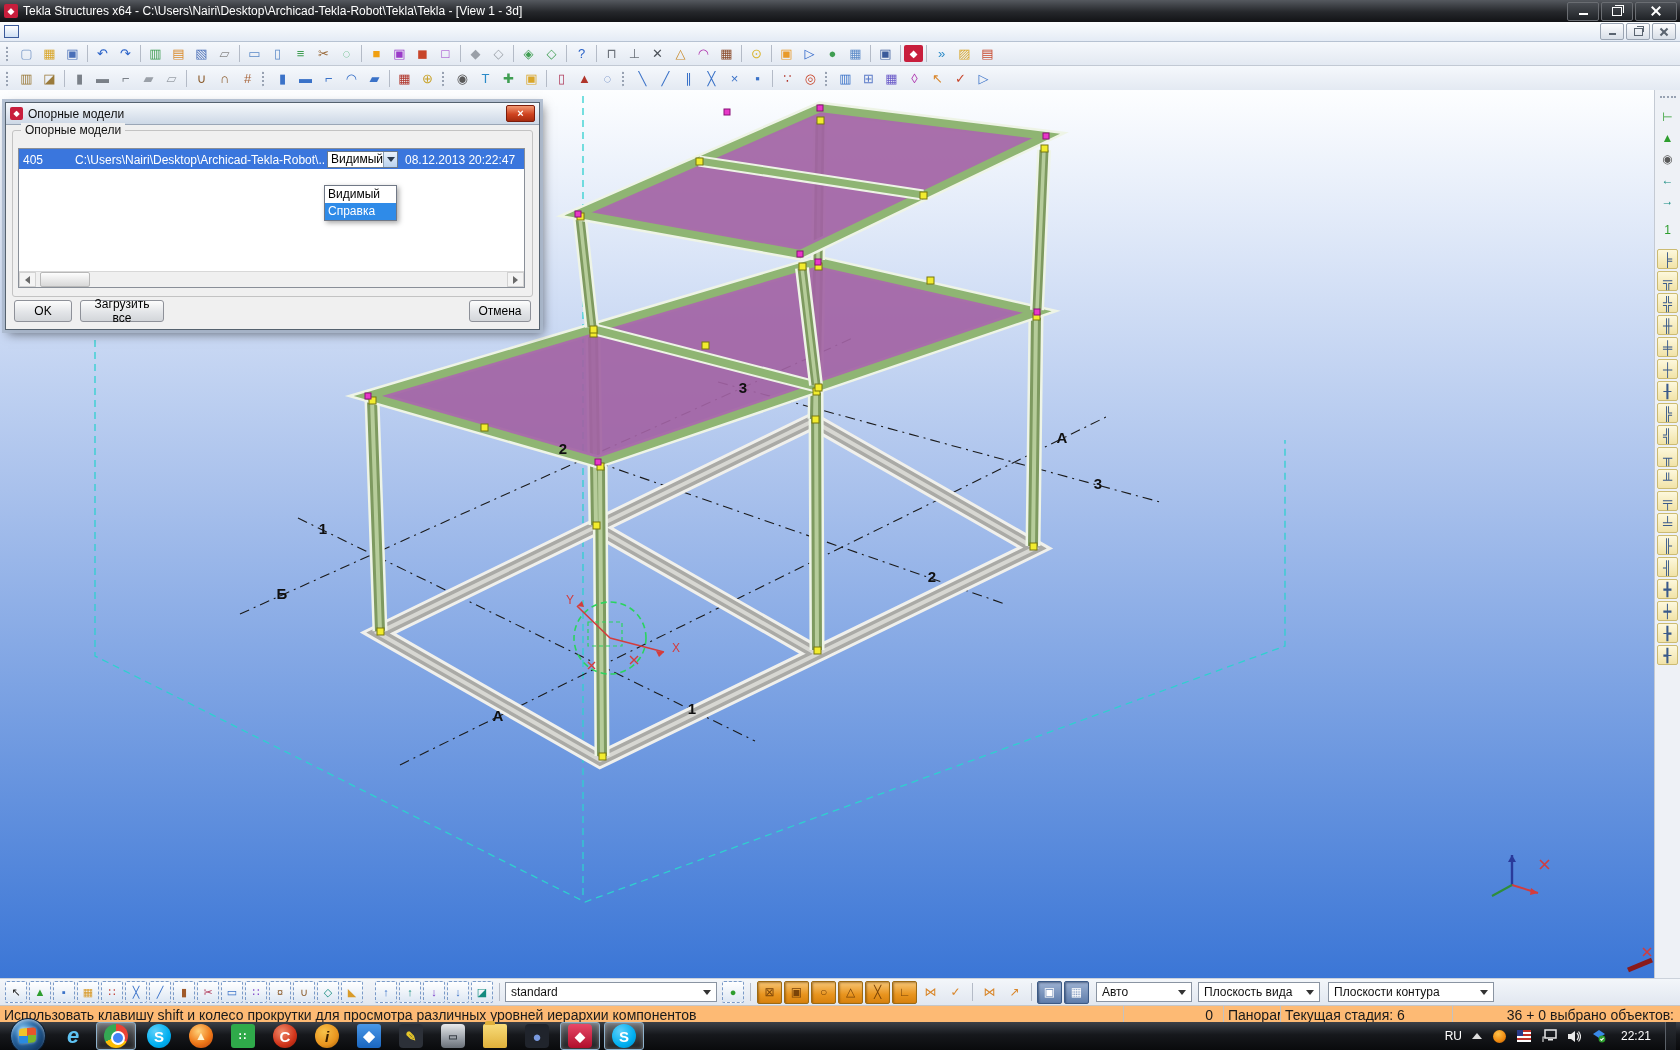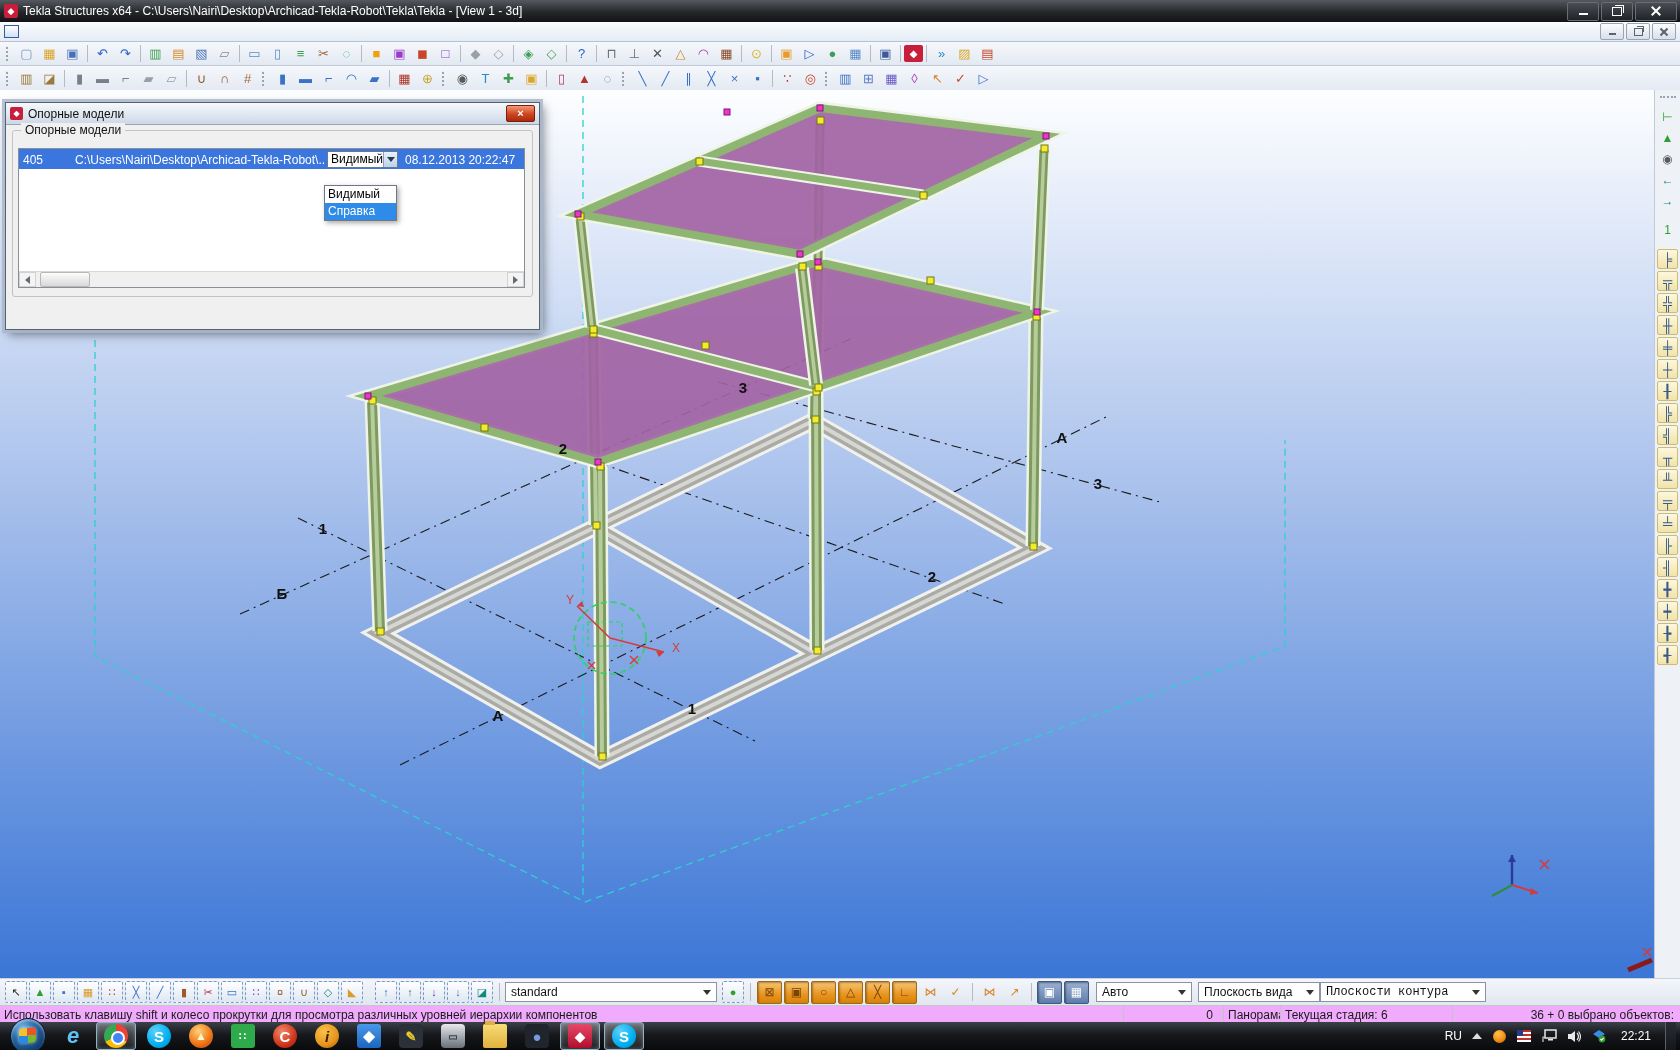--- a/index.html
+++ b/index.html
@@ -112,32 +112,32 @@
     display:flex;align-items:center;font-size:12px;padding-left:4px;box-sizing:border-box;}
   .sel-wrap{display:flex;align-items:center;}
   .sel-item{width:20px;height:20px;border:1px dashed #7a9ac8;border-radius:2px;margin:0 1px;
     display:flex;align-items:center;justify-content:center;font-size:11px;
     background:linear-gradient(#ffffff,#dde7f3);flex:none;}
   .sel-item.gap{width:8px;border:none;background:none;}
   .bb-sep{width:1px;height:18px;background:#b4bbc7;margin:0 5px;flex:none;}
   .combo{height:20px;background:#fff;border:1px solid #8a94a2;display:flex;align-items:center;
     padding:0 5px;box-sizing:border-box;flex:none;color:#111;}
   .combo .tri{margin-left:auto;border-top-color:#333;}
-  .combo-std{width:212px;} .combo-auto{width:96px;margin-left:6px;} .combo-vp{width:122px;margin-left:6px;} .combo-cp{width:166px;margin-left:0;font-family:Liberation Mono, monospace;}
+  .combo-std{width:212px;} .combo-auto{width:96px;margin-left:6px;} .combo-vp{width:122px;margin-left:6px;} .combo-cp{width:166px;margin-left:8px;}
   .snap-item{width:23px;height:21px;margin:0 1px;display:flex;align-items:center;justify-content:center;
     font-size:12px;color:#7a4408;flex:none;}
   .snap-item.pressed{background:linear-gradient(#f7c675,#e8941e 60%,#d8820e);
     border:1px solid #9c6a14;border-radius:2px;box-shadow:inset 1px 1px 2px rgba(90,50,0,.45);}
   .snap-item.pressed-blue{background:linear-gradient(#9db2d2,#5f7dab);border:1px solid #3c5a86;
     border-radius:2px;color:#fff;box-shadow:inset 1px 1px 2px rgba(0,20,50,.45);}
   .snap-item.sep{width:1px;height:18px;background:#b4bbc7;margin:0 4px;border:none;box-shadow:none;}
 
   
-  .statusbar{position:absolute;top:1005px;left:0;right:0;height:17px;background:#f0abfc;
-    border-top:1px solid #c6c6c6;display:flex;align-items:center;font-size:12px;color:#1a1a1a;}
+  .statusbar{position:absolute;top:1005px;left:0;right:0;height:17px;background:#fdba74;
+    border-top:1px solid #c6c6c6;display:flex;align-items:center;font-size:14px;color:#1a1a1a;}
   .st-msg{padding-left:4px;flex:1;white-space:nowrap;overflow:hidden;}
   .st-cell{border-left:1px solid #c2c2c2;height:100%;display:flex;align-items:center;box-sizing:border-box;white-space:nowrap;overflow:hidden;}
   .st-zero{width:100px;justify-content:flex-end;padding-right:10px;}
   .st-pan{width:57px;padding-left:4px;} .st-stage{width:172px;padding-left:4px;}
   .st-sel{width:228px;justify-content:flex-end;padding-right:6px;}
 
   
   .taskbar{position:absolute;top:1022px;left:0;right:0;height:28px;
     background:linear-gradient(#3c4148,#16181c 45%,#090a0c);display:flex;align-items:center;color:#fff;}
   .start-orb{width:34px;height:34px;border-radius:50%;margin:0 8px 0 10px;position:relative;flex:none;
@@ -516,20 +516,25 @@
               <span class="sc-tri-r"></span>
             </span>
         </div>
       </div>
     </div>
     <div class="vis-list">
 
     <div class="vis-opt">Видимый</div>
         <div class="vis-opt selected">Справка</div>
       </div>
+    <div class="dlg-buttons">
+      <button class="btn btn-ok">OK</button>
+      <button class="btn btn-load">Загрузить все</button>
+      <button class="btn btn-cancel">Отмена</button>
+    </div>
   </div>
 
   <div class="bottombar">
     <div class="sel-wrap">
 
     <span class="sel-item" style="color: rgb(34, 34, 34);">↖</span>
         <span class="sel-item" style="color: rgb(46, 158, 46);">▲</span>
         <span class="sel-item" style="color: rgb(58, 114, 200);">▪</span>
         <span class="sel-item" style="color: rgb(217, 155, 42);">▦</span>
         <span class="sel-item" style="color: rgb(192, 52, 42);">∷</span>

